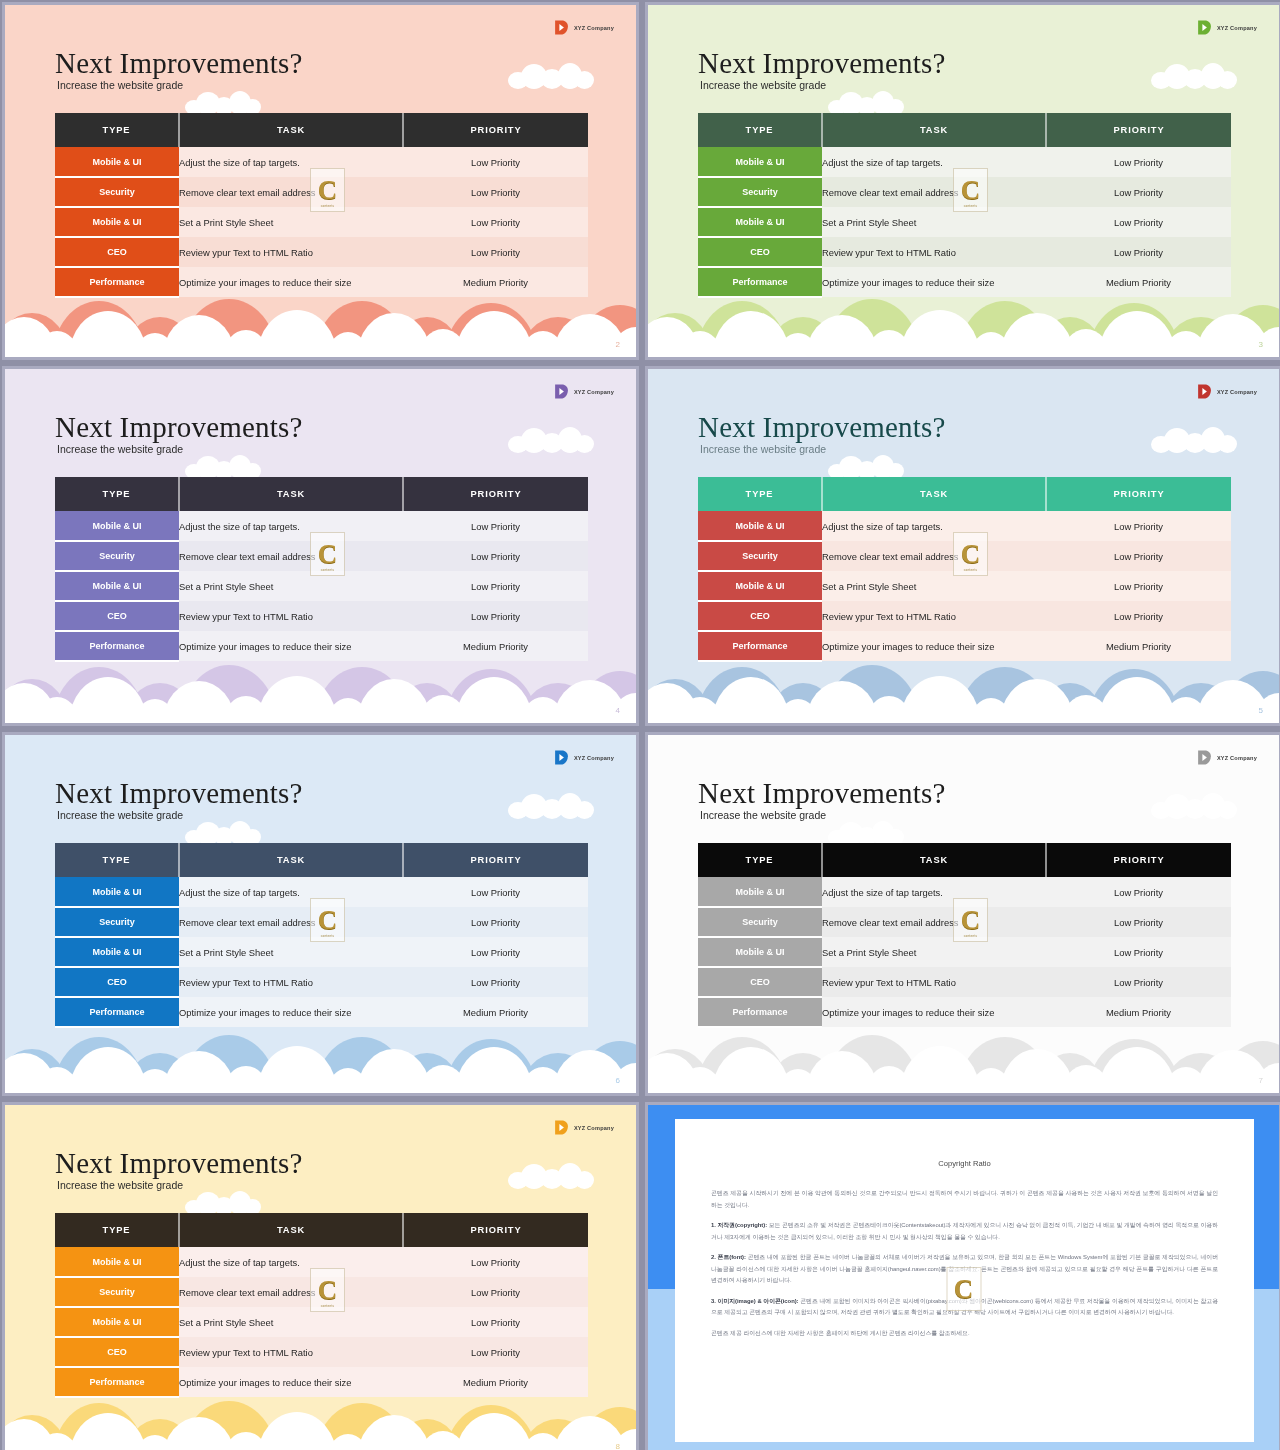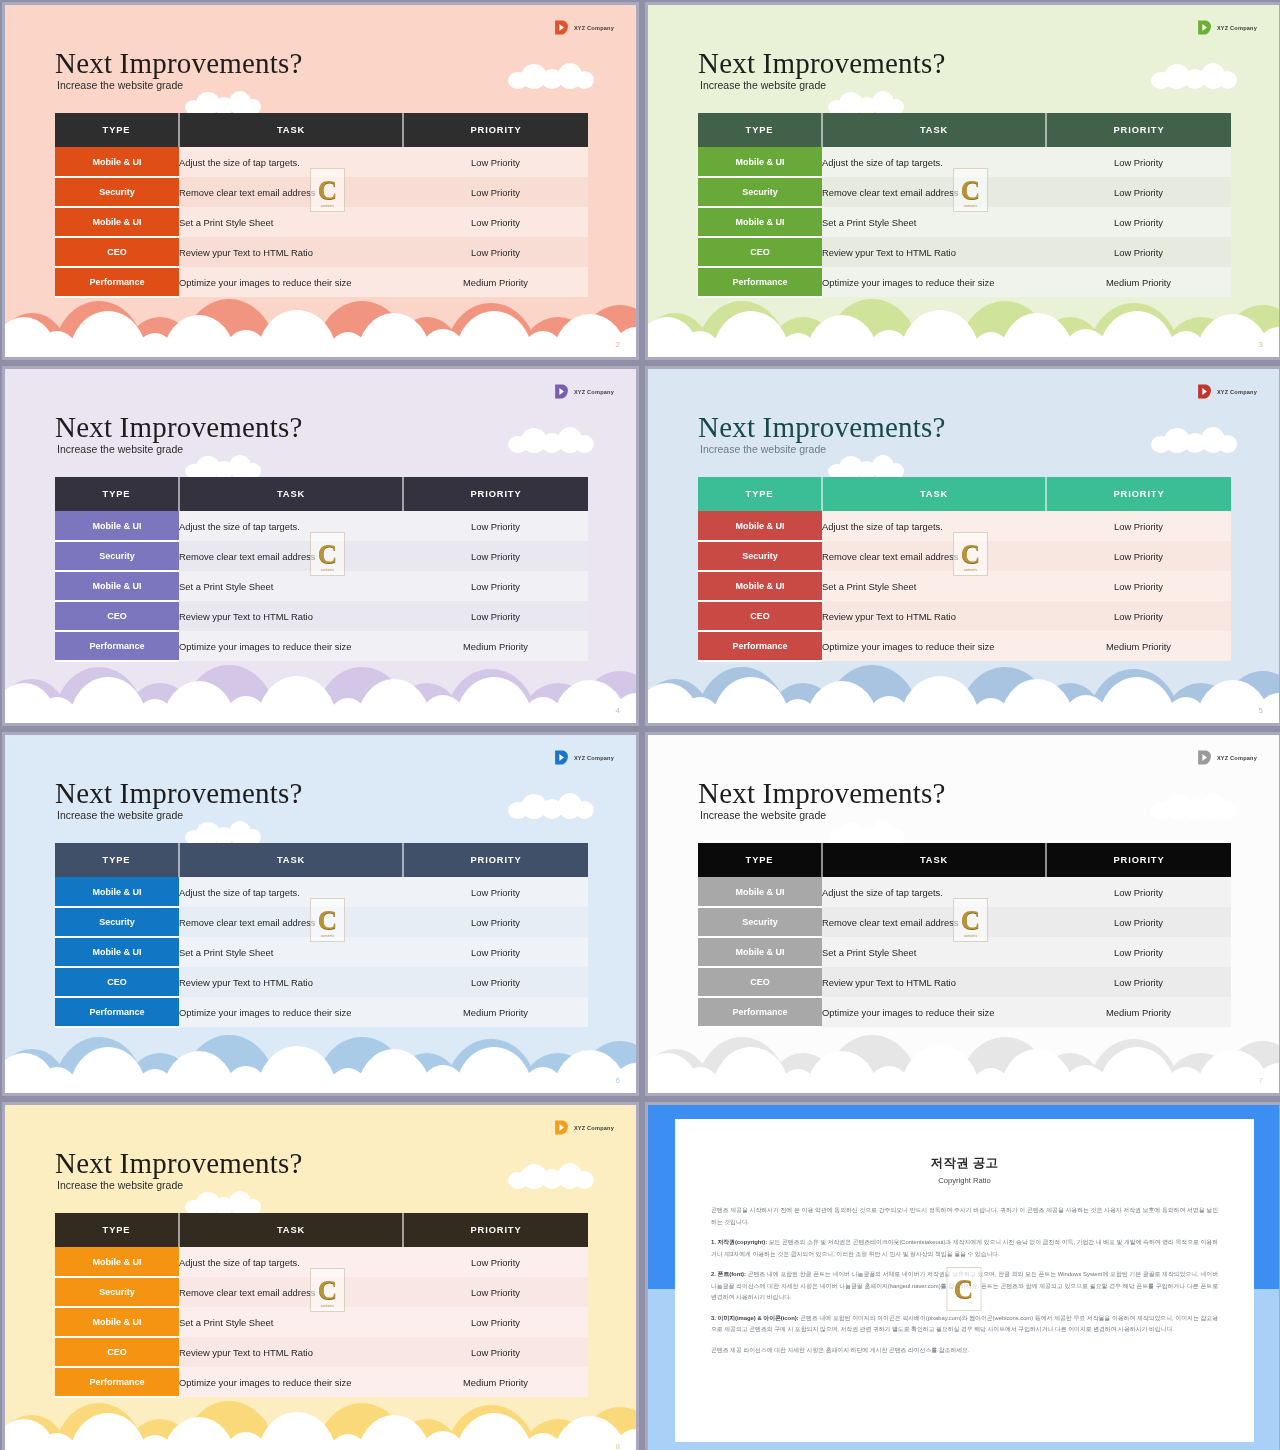--- a/index.html
+++ b/index.html
@@ -1007,21 +1007,20 @@
 
       <div class="pagenum" style="color: rgb(231, 204, 140);">8</div>
     </div>
   </div>
 
   <div class="slide">
     <div class="slide-inner copyslide">
       <div class="copy-bg-top"></div>
       <div class="copy-bg-bot"></div>
       <div class="copy-paper">
-        <div class="copy-title">저작권 공고</div>
         <div class="copy-sub">Copyright Ratio</div>
         <div class="copy-body">
             <p>콘텐츠 제공을 시작하시기 전에 본 이용 약관에 동의하신 것으로 간주되오니 반드시 정독하여 주시기 바랍니다. 귀하가 이 콘텐츠 제공을 사용하는 것은 사용자 저작권 보호에 동의하여 서명을 날인하는 것입니다.</p>
             <p><b>1. 저작권(copyright):</b> 모든 콘텐츠의 소유 및 저작권은 콘텐츠테이크아웃(Contentstakeout)과 제작자에게 있으니 사전 승낙 없이 금전적 이득, 기업간 내 배포 및 개발에 속하여 영리 목적으로 이용하거나 제3자에게 이용하는 것은 금지되어 있으니, 이러한 조항 위반 시 민사 및 형사상의 책임을 물을 수 있습니다.</p>
             <p><b>2. 폰트(font):</b> 콘텐츠 내에 포함된 한글 폰트는 네이버 나눔글꼴의 서체로 네이버가 저작권을 보유하고 있으며, 한글 외의 모든 폰트는 Windows System에 포함된 기본 글꼴로 제작되었으니, 네이버 나눔글꼴 라이선스에 대한 자세한 사항은 네이버 나눔글꼴 홈페이지(hangeul.naver.com)를 참조하세요. 폰트는 콘텐츠와 함께 제공되고 있으므로 필요할 경우 해당 폰트를 구입하거나 다른 폰트로 변경하여 사용하시기 바랍니다.</p>
             <p><b>3. 이미지(image) &amp; 아이콘(icon):</b> 콘텐츠 내에 포함된 이미지와 아이콘은 픽사베이(pixabay.com)와 웹아이콘(webicons.com) 등에서 제공한 무료 저작물을 이용하여 제작되었으니, 이미지는 참고용으로 제공되고 콘텐츠의 구매 시 포함되지 않으며, 저작권 관련 귀하가 별도로 확인하고 필요하실 경우 해당 사이트에서 구입하시거나 다른 이미지로 변경하여 사용하시기 바랍니다.</p>
             <p>콘텐츠 제공 라이선스에 대한 자세한 사항은 홈페이지 하단에 게시한 콘텐츠 라이선스를 참조하세요.</p>
           </div>
       </div>
       <div class="copy-watermark">

